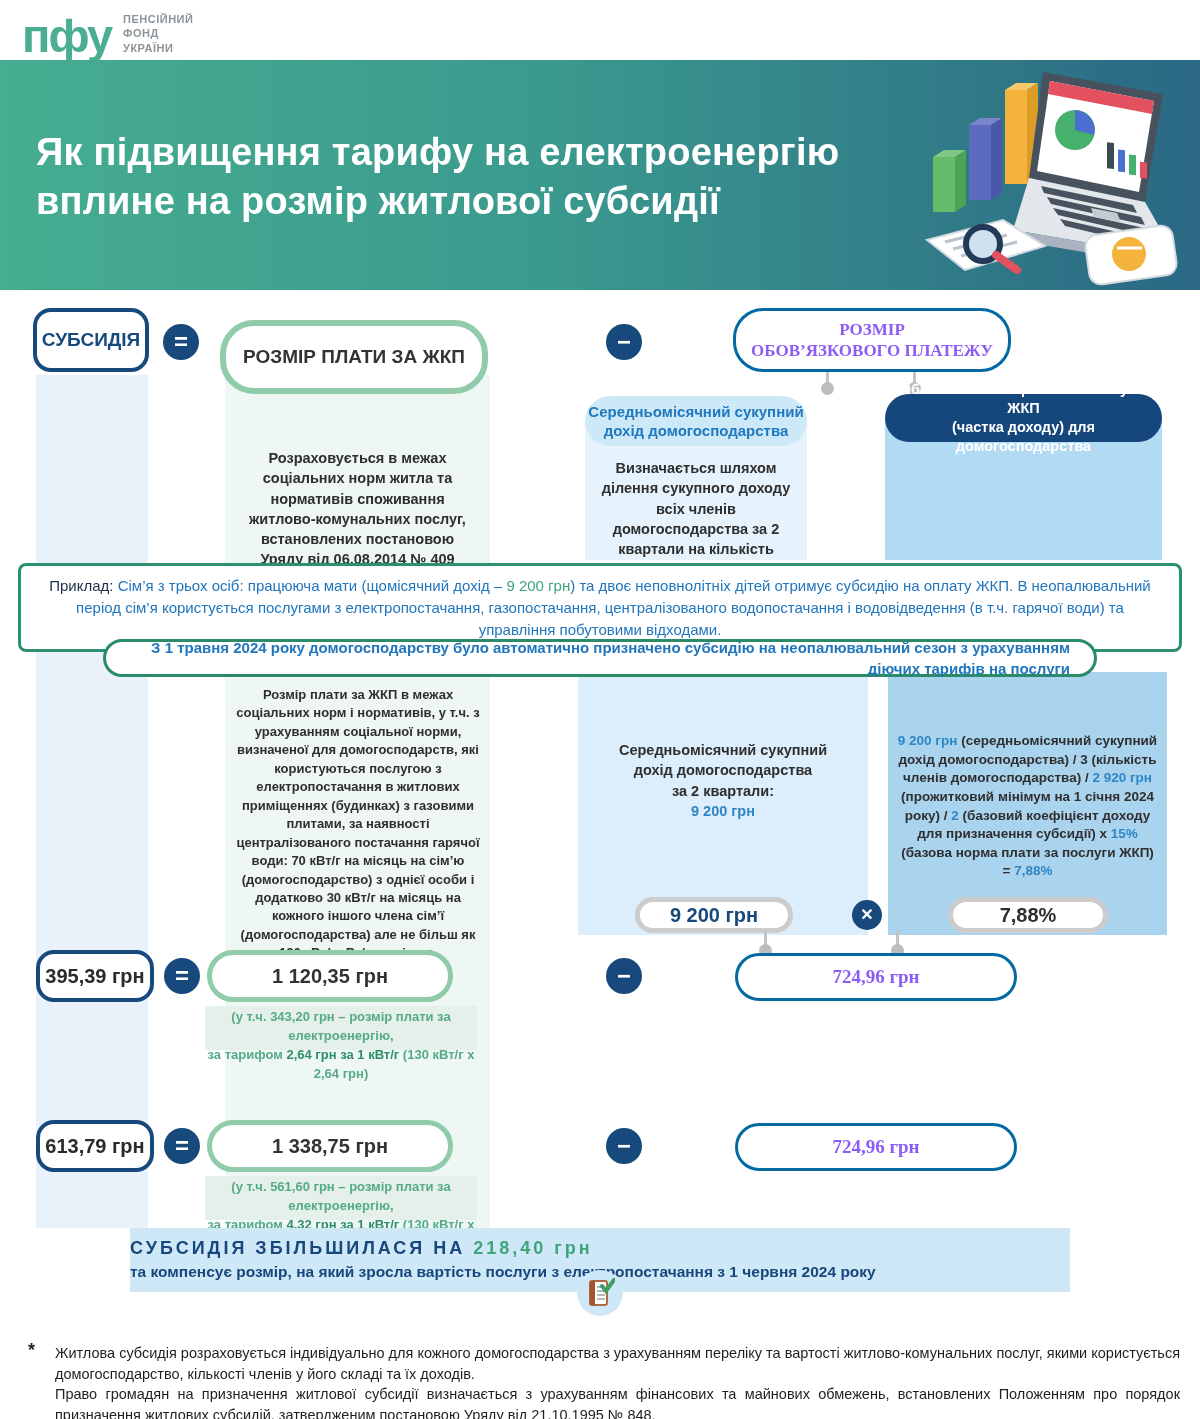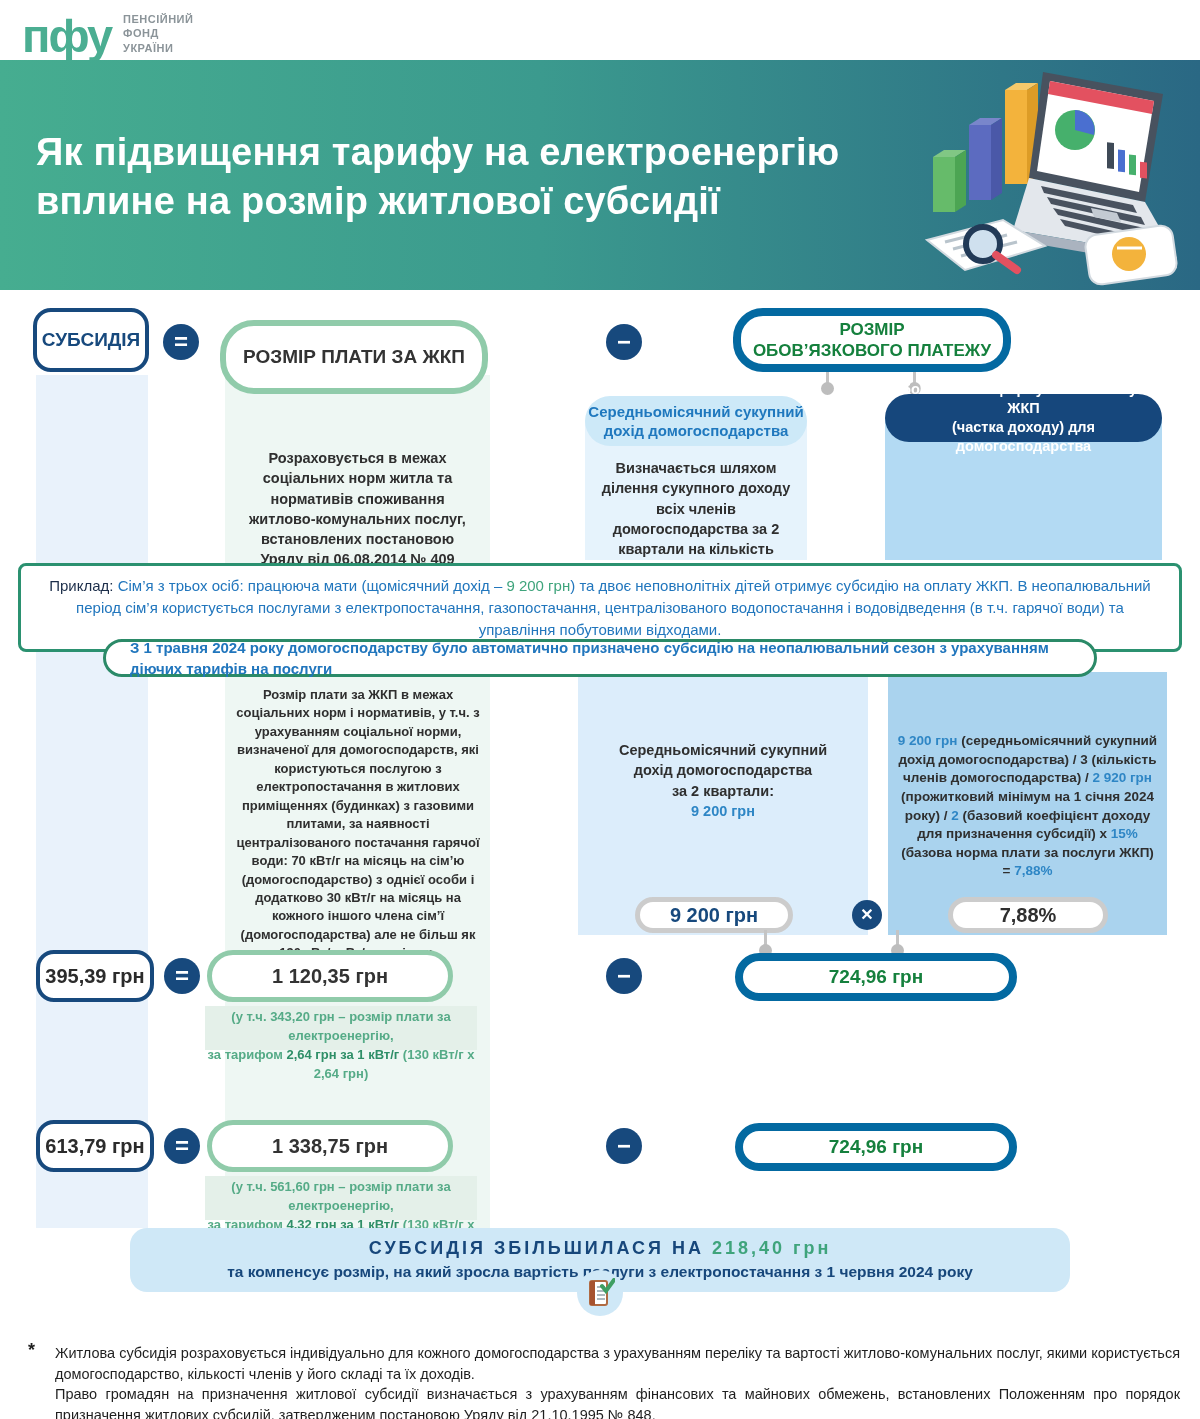--- a/index.html
+++ b/index.html
@@ -26,43 +26,43 @@
            display:flex;align-items:center;justify-content:center;font-size:14.5px;font-weight:bold;color:#ffffff;}
   .boxD-bd{left:885px;top:418px;width:277px;height:142px;background:#b3daf3;}
   .stripC2{left:578px;top:672px;width:290px;height:263px;background:#dcedfb;}
   .stripD2{left:888px;top:672px;width:279px;height:263px;background:#aad3ee;}
 
   
   .pill{background:#ffffff;display:flex;align-items:center;justify-content:center;box-sizing:border-box;font-weight:bold;}
   .pill-navy{border:4px solid #17497d;border-radius:18px;color:#17497d;}
   .pill-navy2{border:4px solid #17497d;border-radius:18px;color:#2b2b2b;}
   .pill-green{border:6px solid #90cbaa;border-radius:34px;color:#333333;}
-  .pill-blue{border:8px solid #0369a1;border-radius:30px;color:#15803d;}
+  .pill-blue{border:3px solid #0369a1;border-radius:30px;color:#8b5cf6;font-family:Liberation Serif, serif;}
   .pill-white{border:5px solid #cccccc;border-radius:20px;color:#17497d;}
   .op{width:36px;height:36px;border-radius:50%;background:#17497d;color:#ffffff;
       display:flex;align-items:center;justify-content:center;font-weight:bold;font-size:24px;line-height:1;}
   .dot{width:13px;height:13px;border-radius:50%;background:#bdbdbd;}
   .stem{width:3px;background:#c4c4c4;}
 
   
   .body-txt{font-size:14px;font-weight:bold;line-height:1.4;color:#2f2f2f;}
   .small-note{font-size:13px;font-weight:bold;line-height:1.45;color:#55ab87;}
   .small-note .st{color:#2f8f68;}
   .hl{color:#2e86c5;}
   .example-box{left:18px;top:563px;width:1164px;background:#ffffff;border:3px solid #2b9170;border-radius:8px;
                box-sizing:border-box;padding:9px 18px;font-size:15px;font-weight:normal;line-height:1.45;color:#2176bd;}
   .example-box .lbl{color:#1c2e4a;}
   .example-box .grn{color:#3fa47c;}
   .callout{background:#ffffff;border:3px solid #2b8a68;border-radius:20px;box-sizing:border-box;
-           display:flex;align-items:center;justify-content:center;text-align:left;
+           display:flex;align-items:center;justify-content:center;text-align:right;
            font-size:15px;font-weight:bold;color:#2176bd;line-height:1.4;padding:4px 24px;}
   .note-bg{left:205px;width:272px;height:44px;background:#e4f0e9;}
 
-  .result-box{left:130px;top:1228px;width:940px;height:64px;background:#cfe8f7;text-align:center;
-              box-sizing:border-box;padding-top:10px;border-radius:17px;}
+  .result-box{left:130px;top:1228px;width:940px;height:64px;background:#cfe8f7;text-align:left;
+              box-sizing:border-box;padding-top:10px;}
   .result-title{font-size:18px;font-weight:bold;letter-spacing:3px;color:#17477b;}
   .result-title .grn{color:#3fa47c;}
   .result-sub{font-size:15.5px;font-weight:bold;color:#17477b;margin-top:4px;}
   .doc-circle{left:577px;top:1270px;width:46px;height:46px;border-radius:50%;background:#cfe8f7;
               display:flex;align-items:center;justify-content:center;}
 
   .footnote{font-size:14.5px;line-height:1.42;color:#1f1f1f;text-align:justify;}
   .foot-mark{font-size:18px;font-weight:bold;color:#1f1f1f;}
 </style>
 </head>
@@ -150,21 +150,21 @@
   <div class="abs pill pill-blue pre ctr" style="left:733px;top:308px;width:278px;height:64px;font-size:17px;line-height:1.25;">РОЗМІР
 ОБОВ’ЯЗКОВОГО ПЛАТЕЖУ</div>
 
   <div class="abs stem" style="left:826px;top:372px;height:12px;"></div>
   <div class="abs stem" style="left:913px;top:372px;height:12px;"></div>
   <div class="abs dot" style="left:821px;top:382px;"></div>
   <div class="abs dot" style="left:908px;top:382px;"></div>
 
   <div class="abs boxC-hd pre ctr" style="line-height:1.3;">Середньомісячний сукупний
 дохід домогосподарства</div>
-  <div class="abs boxD-hd pre ctr" style="line-height:1.3;">Обов’язковий формулою платежу за ЖКП
+  <div class="abs boxD-hd pre ctr" style="line-height:1.3;">Обов’язковий вартість платежу за ЖКП
 (частка доходу) для домогосподарства</div>
 
   <div class="abs body-txt ctr" style="left:240px;top:448px;width:235px;font-size:14.5px;">Розраховується в межах соціальних норм житла та нормативів споживання житлово-комунальних послуг, встановлених постановою Уряду від 06.08.2014 № 409</div>
   <div class="abs body-txt ctr" style="left:596px;top:458px;width:200px;font-size:14.5px;">Визначається шляхом ділення сукупного доходу всіх членів домогосподарства за 2 квартали на кількість місяців, за які враховуються доходи</div>
 
   <div class="abs example-box ctr"><span class="lbl">Приклад: </span><span>Сім’я з трьох осіб: працююча мати (щомісячний дохід – </span><span class="grn">9 200 грн</span><span>) та двоє неповнолітніх дітей отримує субсидію на оплату ЖКП.  В неопалювальний період сім’я користується послугами з електропостачання, газопостачання,  централізованого водопостачання і водовідведення (в т.ч. гарячої води) та управління побутовими відходами.</span></div>
 
   <div class="abs callout" style="left:103px;top:639px;width:994px;height:38px;">З 1 травня 2024 року домогосподарству було автоматично призначено субсидію на неопалювальний сезон з урахуванням діючих тарифів на послуги</div>
 
   <div class="abs body-txt ctr pre" style="left:233px;top:686px;width:250px;font-size:13px;line-height:1.42;"><span>Розмір плати за ЖКП в межах соціальних норм і нормативів, у т.ч. з урахуванням соціальної норми, визначеної для домогосподарств, які користуються послугою з електропостачання в житлових приміщеннях (будинках) з газовими плитами, за наявності централізованого постачання гарячої води: 70 кВт/г на місяць на сім’ю (домогосподарство) з однієї особи і додатково 30 кВт/г на місяць на кожного іншого члена сім’ї (домогосподарства) але не більш як 190 кВт/г кВт/г на місяць

